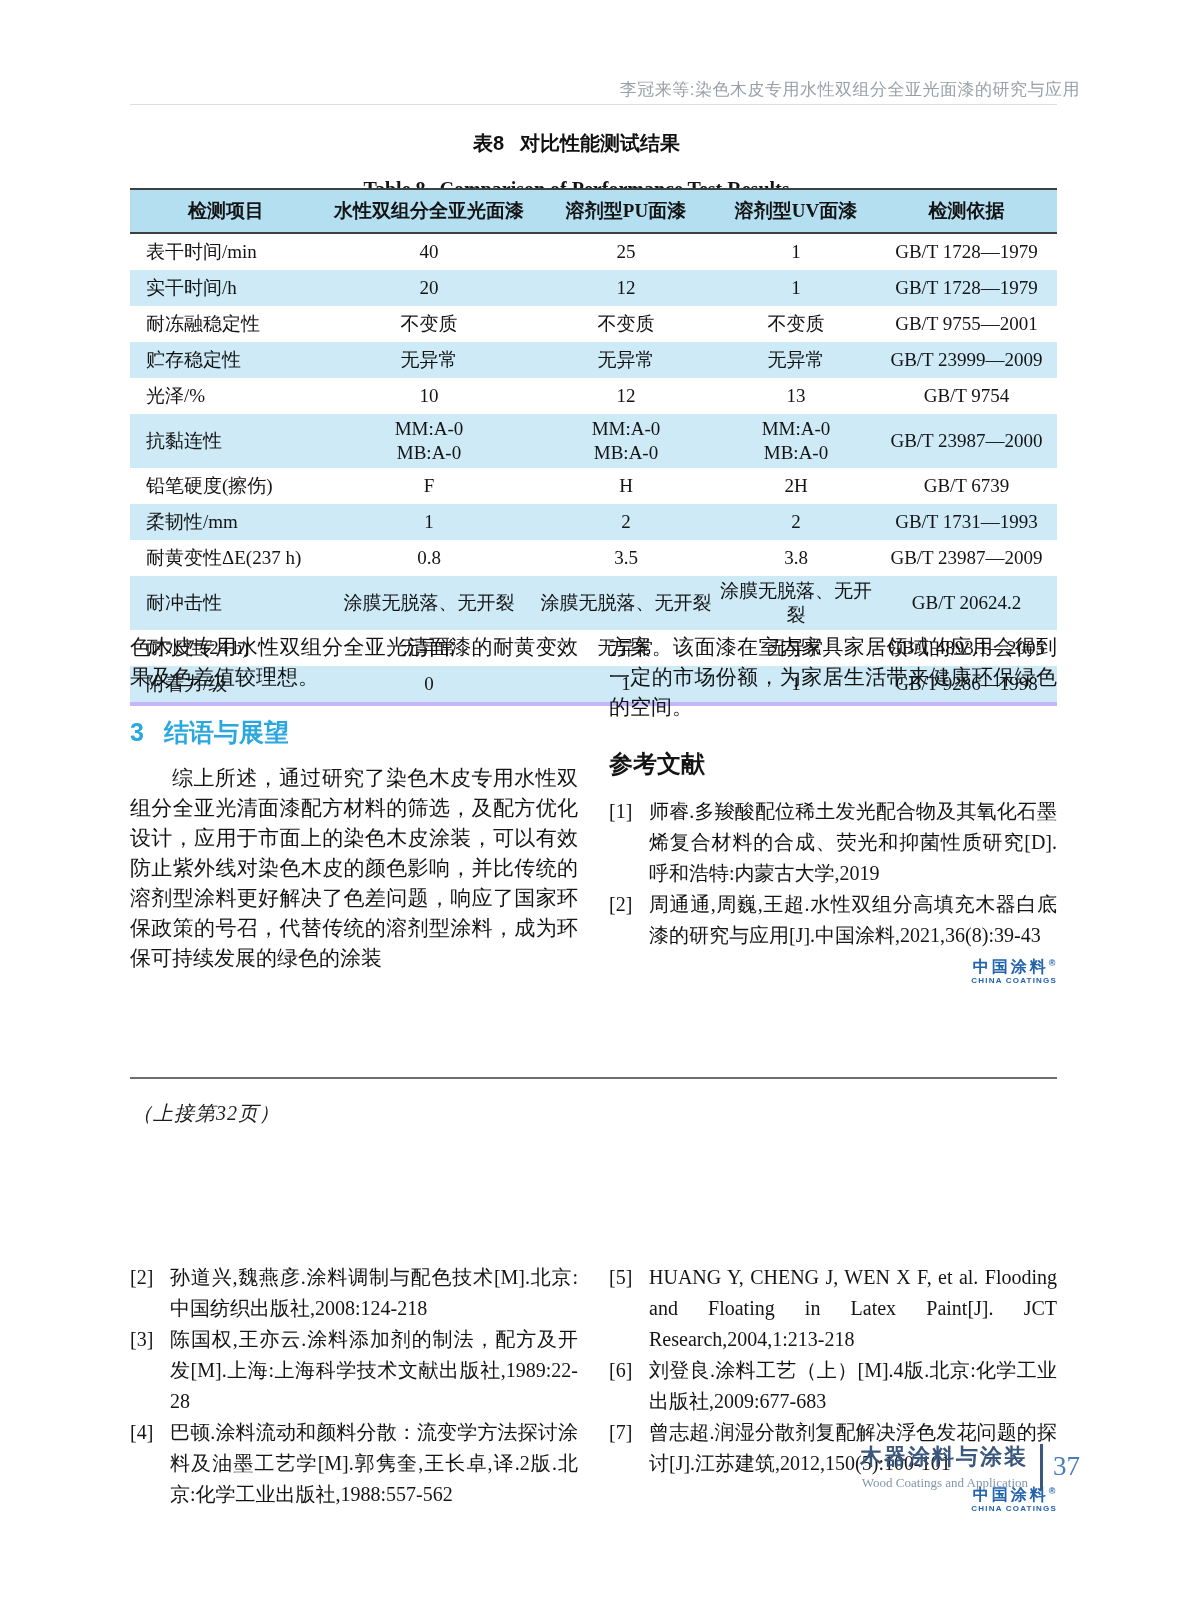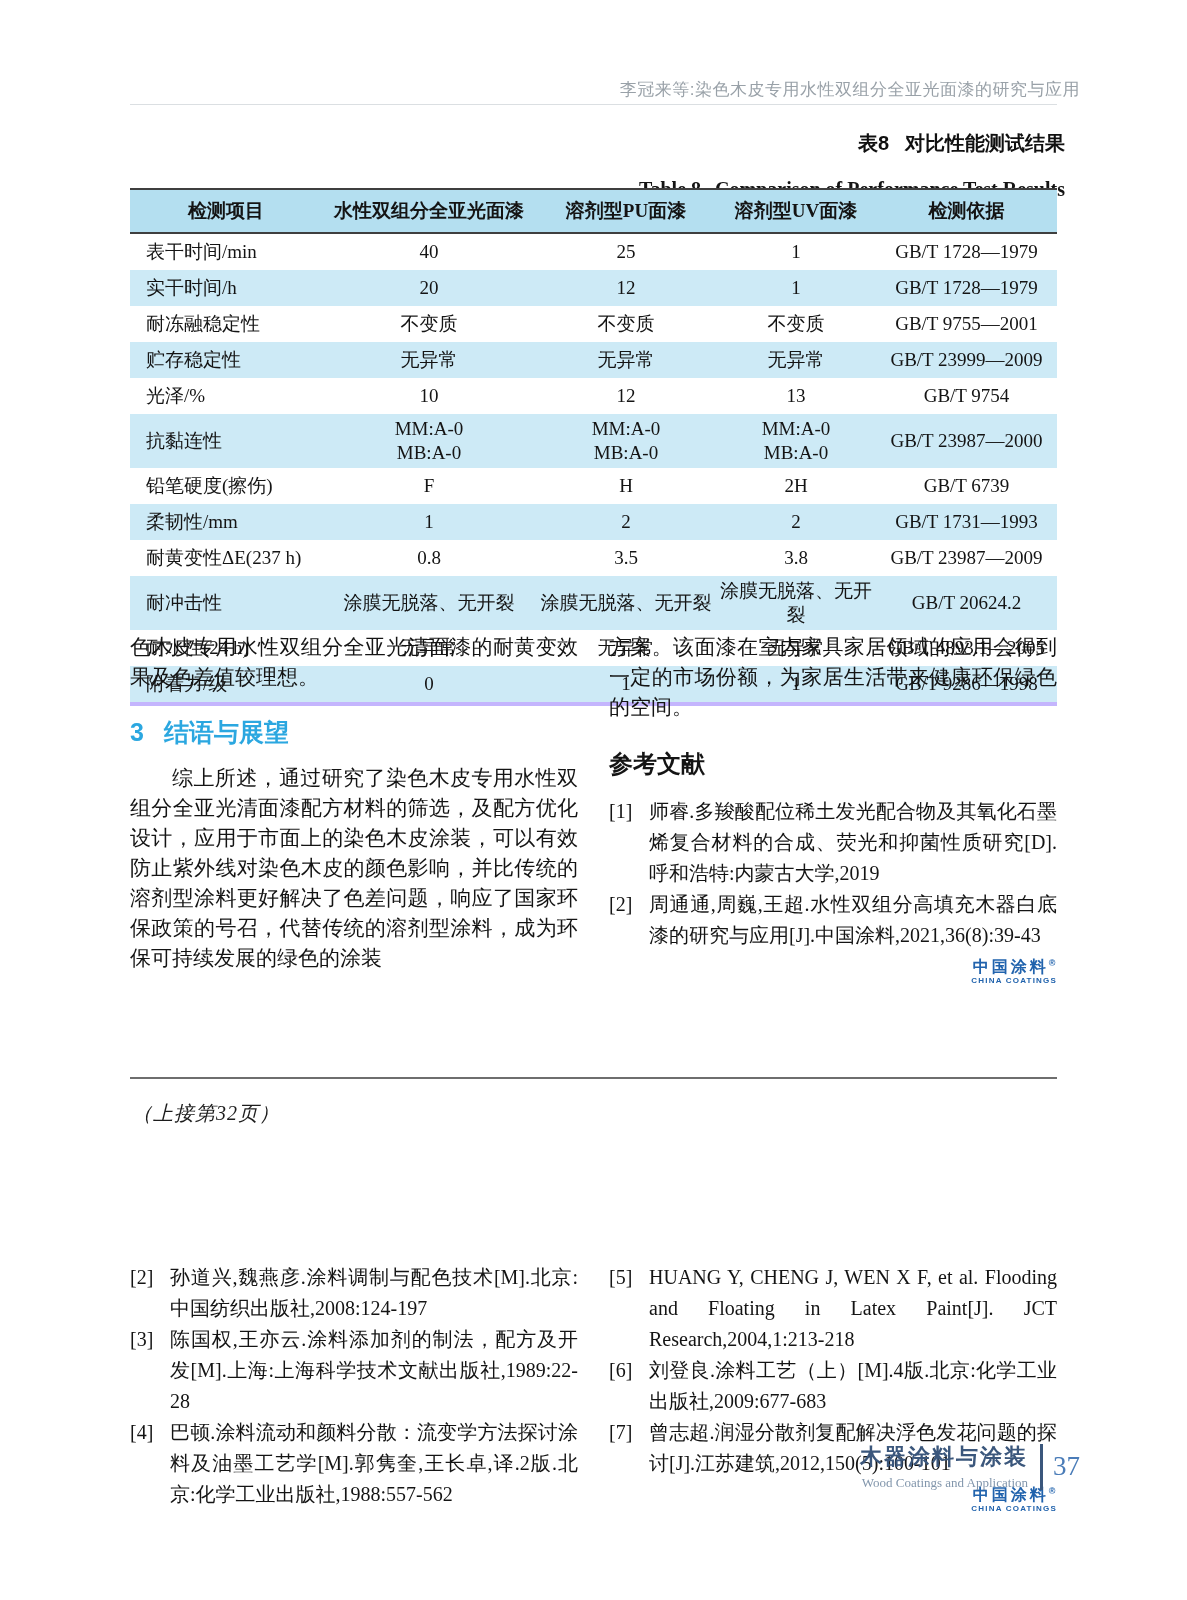--- a/index.html
+++ b/index.html
@@ -12,21 +12,21 @@
     --running-head-gray:#99a1a8;
     --serif:"Liberation Serif","DejaVu Serif",serif;
     --sans:"Liberation Sans","DejaVu Sans",sans-serif;
   }
   html,body{margin:0;padding:0;background:#ffffff;}
   .page{position:relative;width:1187px;height:1600px;background:#ffffff;margin:0 auto;overflow:hidden;color:#141414;padding-left:23px;}
 
   .running-head{position:absolute;top:78px;right:130px;font-family:var(--sans);font-size:17px;color:var(--running-head-gray);letter-spacing:.5px;}
   .head-rule{position:absolute;top:104px;left:130px;width:927px;height:1px;background:#dbdfe2;}
 
-  .caption{position:absolute;top:130px;left:138px;width:927px;text-align:right;}
+  .caption{position:absolute;top:130px;left:113px;width:927px;text-align:center;}
   .caption-zh{font-family:var(--sans);font-size:20px;font-weight:bold;color:#101010;}
   .caption-zh .cap-gap{display:inline-block;width:16px;}
   .caption-en{font-family:var(--serif);font-size:20px;font-weight:bold;margin-top:21px;}
   .caption-en .cap-gap{display:inline-block;width:14px;}
 
   table.results{position:absolute;top:188px;left:130px;width:927px;border-collapse:collapse;table-layout:fixed;
     font-family:var(--serif);font-size:19px;color:#141414;
     border-top:2px solid #3f3f3f;border-bottom:4px solid #c4b5fd;}
   table.results thead tr{border-bottom:2px solid #3f3f3f;}
   table.results th{background:var(--table-header-bg);font-weight:600;height:38px;text-align:center;padding:2px 4px;font-family:var(--serif);}
@@ -219,21 +219,21 @@
     </div>
   </div>
 
   <div class="section-divider"></div>
   <div class="continued-note">（上接第32页）</div>
 
   <div class="bot-left">
     <div>
         <div class="ref-item">
           <span class="ref-label">[2]</span>
-          <span class="ref-text">孙道兴,魏燕彦.涂料调制与配色技术[M].北京:中国纺织出版社,2008:124-197</span>
+          <span class="ref-text">孙道兴,魏燕彦.涂料调制与配色技术[M].北京:中国纺织出版社,2008:124-218</span>
         </div>
         <div class="ref-item">
           <span class="ref-label">[3]</span>
           <span class="ref-text">陈国权,王亦云.涂料添加剂的制法，配方及开发[M].上海:上海科学技术文献出版社,1989:22-28</span>
         </div>
         <div class="ref-item">
           <span class="ref-label">[4]</span>
           <span class="ref-text">巴顿.涂料流动和颜料分散：流变学方法探讨涂料及油墨工艺学[M].郭隽奎,王长卓,译.2版.北京:化学工业出版社,1988:557-562</span>
         </div>
       </div>

